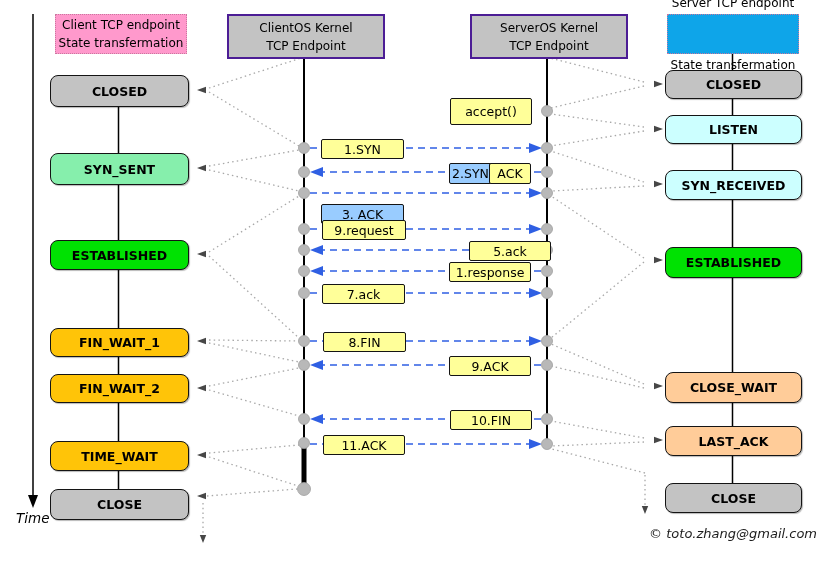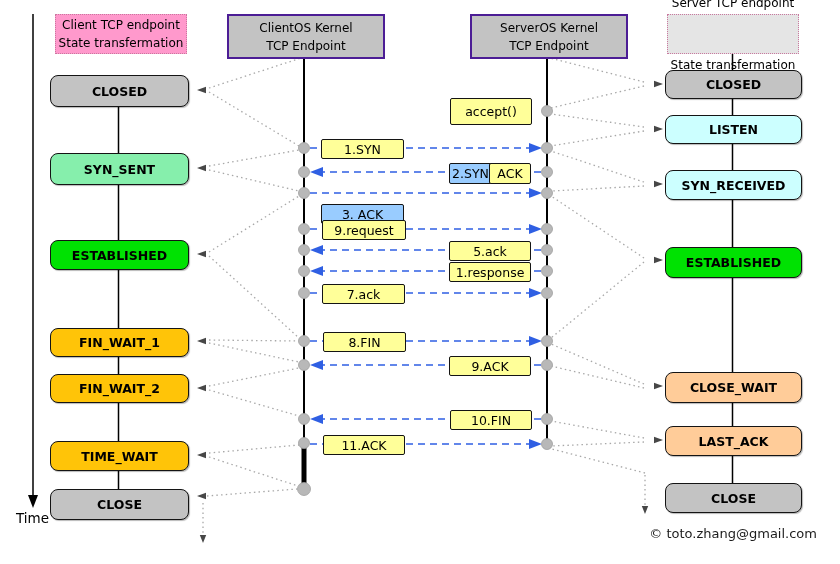--- a/index.html
+++ b/index.html
@@ -8,21 +8,21 @@
   #wires{position:absolute;left:0;top:0;width:840px;height:564px;}
   .hdr-box{position:absolute;display:flex;flex-direction:column;align-items:center;
            justify-content:center;text-align:center;font-size:12px;line-height:1.5;color:#000;z-index:2;}
   .hdr-pink{border:1.5px dotted #c9789f;}
   .hdr-gray{border:2px solid #4c1d95;}
   .state-box{position:absolute;display:flex;align-items:center;justify-content:center;
              border:1.6px solid #141414;border-radius:8px;font-weight:bold;font-size:12.5px;
              color:#000;z-index:2;box-shadow:1px 1px 1px rgba(0,0,0,.28);}
   .msg-box{position:absolute;display:flex;align-items:center;justify-content:center;
            border:1.5px solid #141414;border-radius:2px;font-size:12.5px;color:#000;z-index:2;}
-  .plain-label{position:absolute;color:#000;z-index:2;}
+  .plain-label{position:absolute;color:#000;z-index:2;font-style:italic;}
 </style>
 </head>
 <body>
 
 <div id="canvas">
 
   <svg id="wires" viewBox="0 0 840 564" xmlns="http://www.w3.org/2000/svg">
 
     <g>
       <line x1="33" y1="14" x2="33" y2="496" stroke="#000" stroke-width="1.5"></line>
@@ -158,21 +158,21 @@
     <span>State transfermation</span>
   </div>
   <div class="hdr-box hdr-gray" style="left: 227px; top: 14px; width: 154px; height: 41px; background: rgb(195, 195, 195);">
     <span>ClientOS Kernel</span>
     <span>TCP Endpoint</span>
   </div>
   <div class="hdr-box hdr-gray" style="left: 470px; top: 14px; width: 154px; height: 41px; background: rgb(195, 195, 195);">
     <span>ServerOS Kernel</span>
     <span>TCP Endpoint</span>
   </div>
-  <div class="hdr-box hdr-pink" style="left: 667px; top: 14px; width: 130px; height: 38px; background: #e5e5e5; gap: 44px;">
+  <div class="hdr-box hdr-pink" style="left: 667px; top: 14px; width: 130px; height: 38px; background: #0ea5e9; gap: 44px;">
     <span>Server TCP endpoint</span>
     <span>State transfermation</span>
   </div>
 
   <div class="state-box" style="left: 50px; top: 75px; width: 137px; height: 30px; background: rgb(195, 195, 195);">CLOSED</div>
   <div class="state-box" style="left: 50px; top: 153px; width: 137px; height: 30px; background: #86efac;">SYN_SENT</div>
   <div class="state-box" style="left: 50px; top: 240px; width: 137px; height: 28px; background: rgb(0, 226, 2);">ESTABLISHED</div>
   <div class="state-box" style="left: 50px; top: 328px; width: 137px; height: 27px; background: rgb(255, 196, 8);">FIN_WAIT_1</div>
   <div class="state-box" style="left: 50px; top: 374px; width: 137px; height: 27px; background: rgb(255, 196, 8);">FIN_WAIT_2</div>
   <div class="state-box" style="left: 50px; top: 441px; width: 137px; height: 28px; background: rgb(255, 196, 8);">TIME_WAIT</div>
@@ -186,21 +186,21 @@
   <div class="state-box" style="left: 665px; top: 426px; width: 135px; height: 28px; background: rgb(255, 204, 153);">LAST_ACK</div>
   <div class="state-box" style="left: 665px; top: 483px; width: 135px; height: 28px; background: rgb(195, 195, 195);">CLOSE</div>
 
   <div class="msg-box" style="left: 450px; top: 98px; width: 80px; height: 25px; background: rgb(255, 255, 153);">accept()</div>
 
   <div class="msg-box" style="left: 321px; top: 139px; width: 81px; height: 18px; background: rgb(255, 255, 153);">1.SYN</div>
   <div class="msg-box" style="left: 449px; top: 163px; width: 41px; height: 19px; background: rgb(153, 204, 255);">2.SYN</div>
   <div class="msg-box" style="left: 489px; top: 163px; width: 40px; height: 19px; background: rgb(255, 255, 153);">ACK</div>
   <div class="msg-box" style="left: 321px; top: 184px; width: 81px; height: 18px; background: rgb(153, 204, 255); margin-top: 20px;">3. ACK</div>
   <div class="msg-box" style="left: 322px; top: 220px; width: 82px; height: 18px; background: rgb(255, 255, 153);">9.request</div>
-  <div class="msg-box" style="left: 449px; top: 241px; width: 80px; height: 18px; background: rgb(255, 255, 153);">5.ack</div>
+  <div class="msg-box" style="left: 469px; top: 241px; width: 80px; height: 18px; background: rgb(255, 255, 153);">5.ack</div>
   <div class="msg-box" style="left: 449px; top: 262px; width: 80px; height: 18px; background: rgb(255, 255, 153);">1.response</div>
   <div class="msg-box" style="left: 322px; top: 284px; width: 81px; height: 18px; background: rgb(255, 255, 153);">7.ack</div>
   <div class="msg-box" style="left: 323px; top: 332px; width: 81px; height: 18px; background: rgb(255, 255, 153);">8.FIN</div>
   <div class="msg-box" style="left: 449px; top: 356px; width: 80px; height: 18px; background: rgb(255, 255, 153);">9.ACK</div>
   <div class="msg-box" style="left: 450px; top: 410px; width: 80px; height: 18px; background: rgb(255, 255, 153);">10.FIN</div>
   <div class="msg-box" style="left: 323px; top: 435px; width: 80px; height: 18px; background: rgb(255, 255, 153);">11.ACK</div>
 
   <div class="plain-label" style="left:16px;top:510px;font-size:13.5px;">Time</div>
   <div class="plain-label" style="left:645px;top:526px;width:172px;text-align:right;font-size:13px;color:#1c1c1c;">© toto.zhang@gmail.com</div>
 

